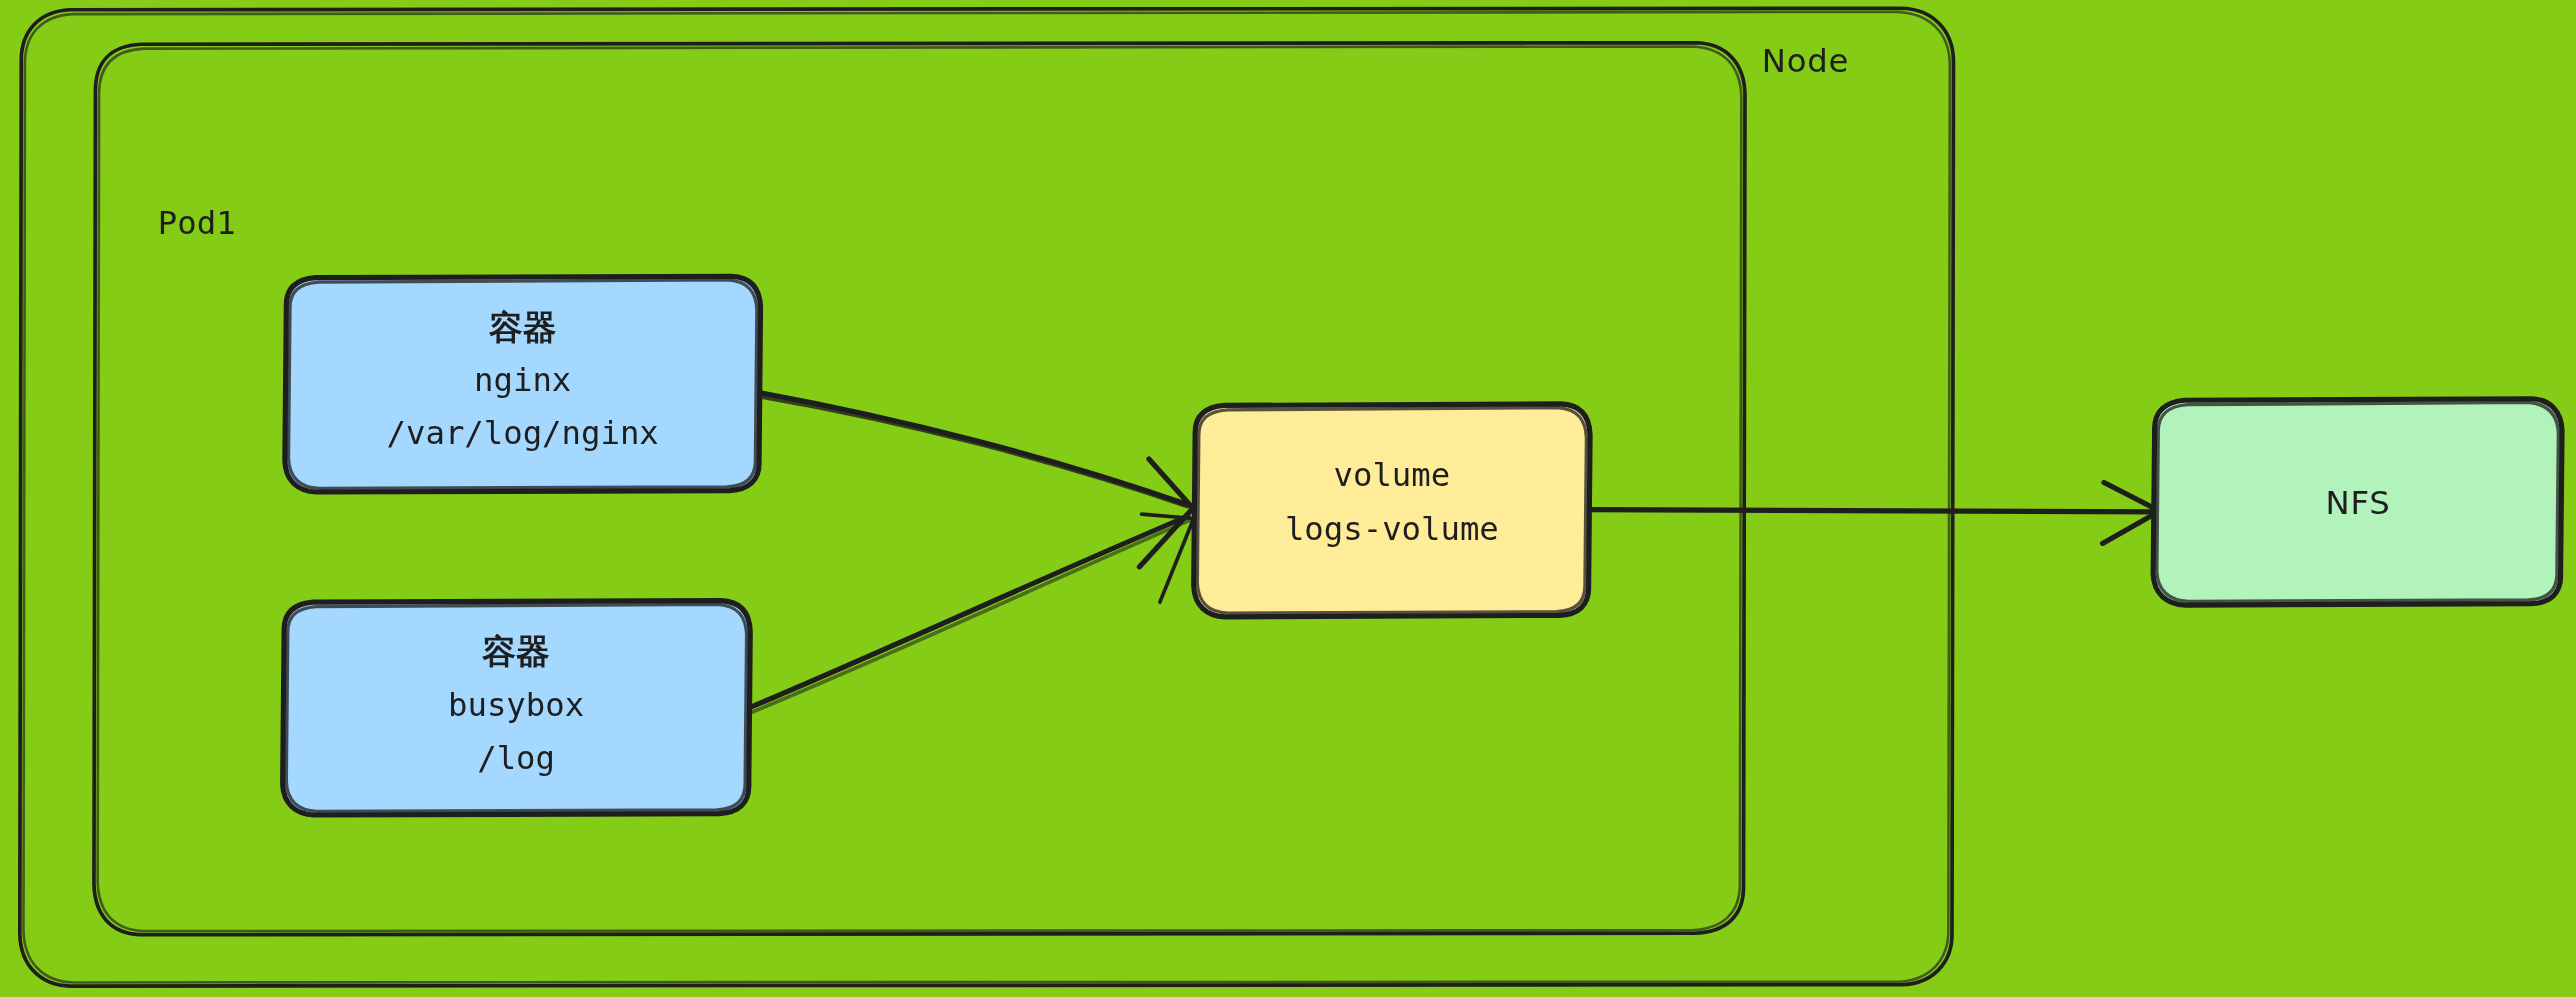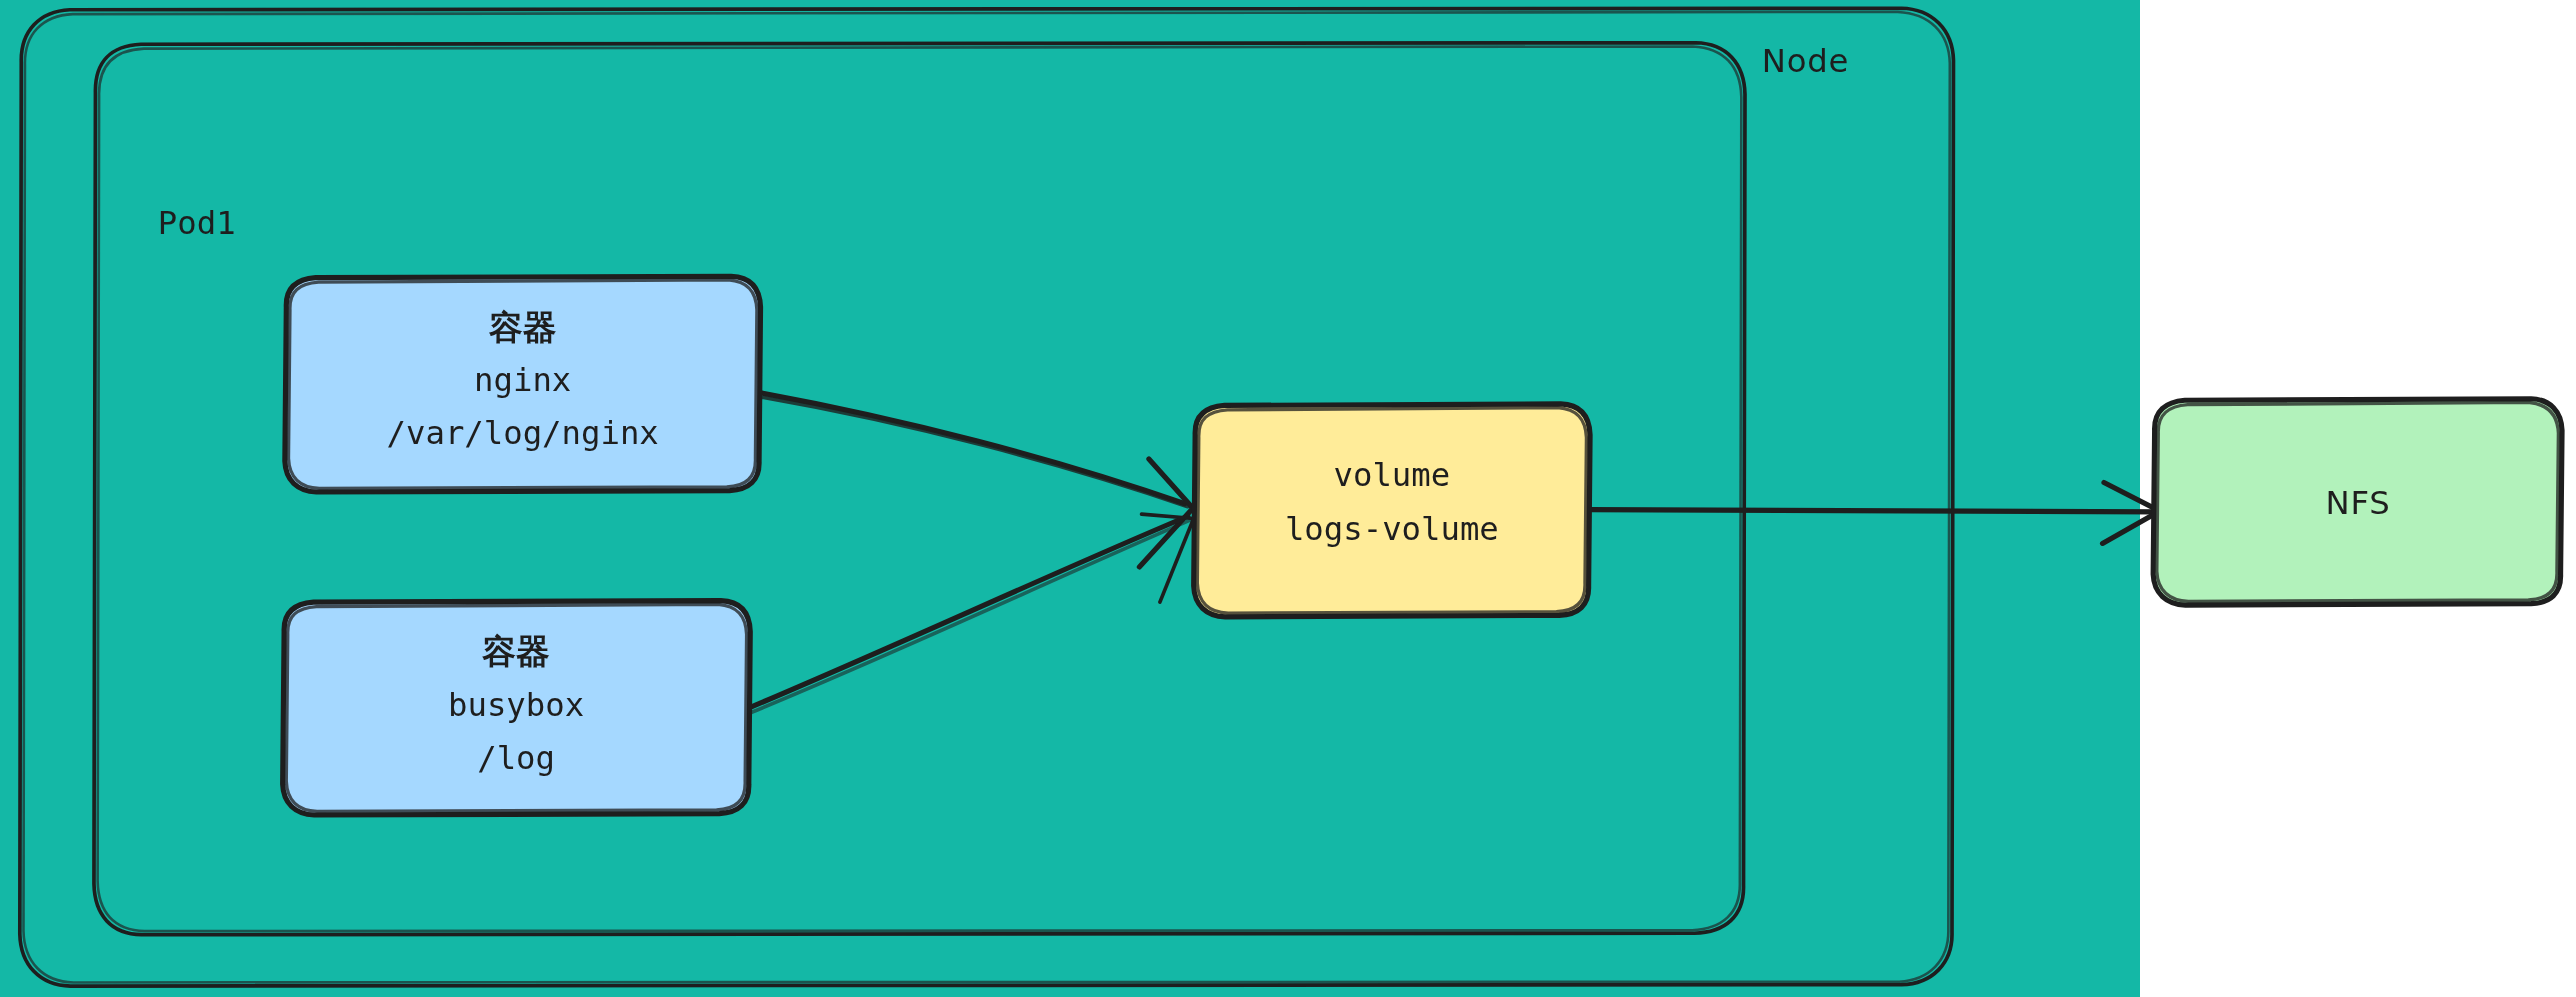--- a/index.html
+++ b/index.html
@@ -8,23 +8,23 @@
     background: #ffffff;
   }
   body {
     width: 2576px;
     height: 998px;
     font-family: "DejaVu Sans", sans-serif;
     overflow: hidden;
   }
   #diagram-root {
     position: relative;
-    width: 2140px;
+    width: 2576px;
     height: 998px;
-    background: #14b8a6;
+    background: #84cc16;
   }
   svg.canvas {
     position: absolute;
     left: 0;
     top: 0;
     width: 2576px;
     height: 998px;
     display: block;
   }
   

